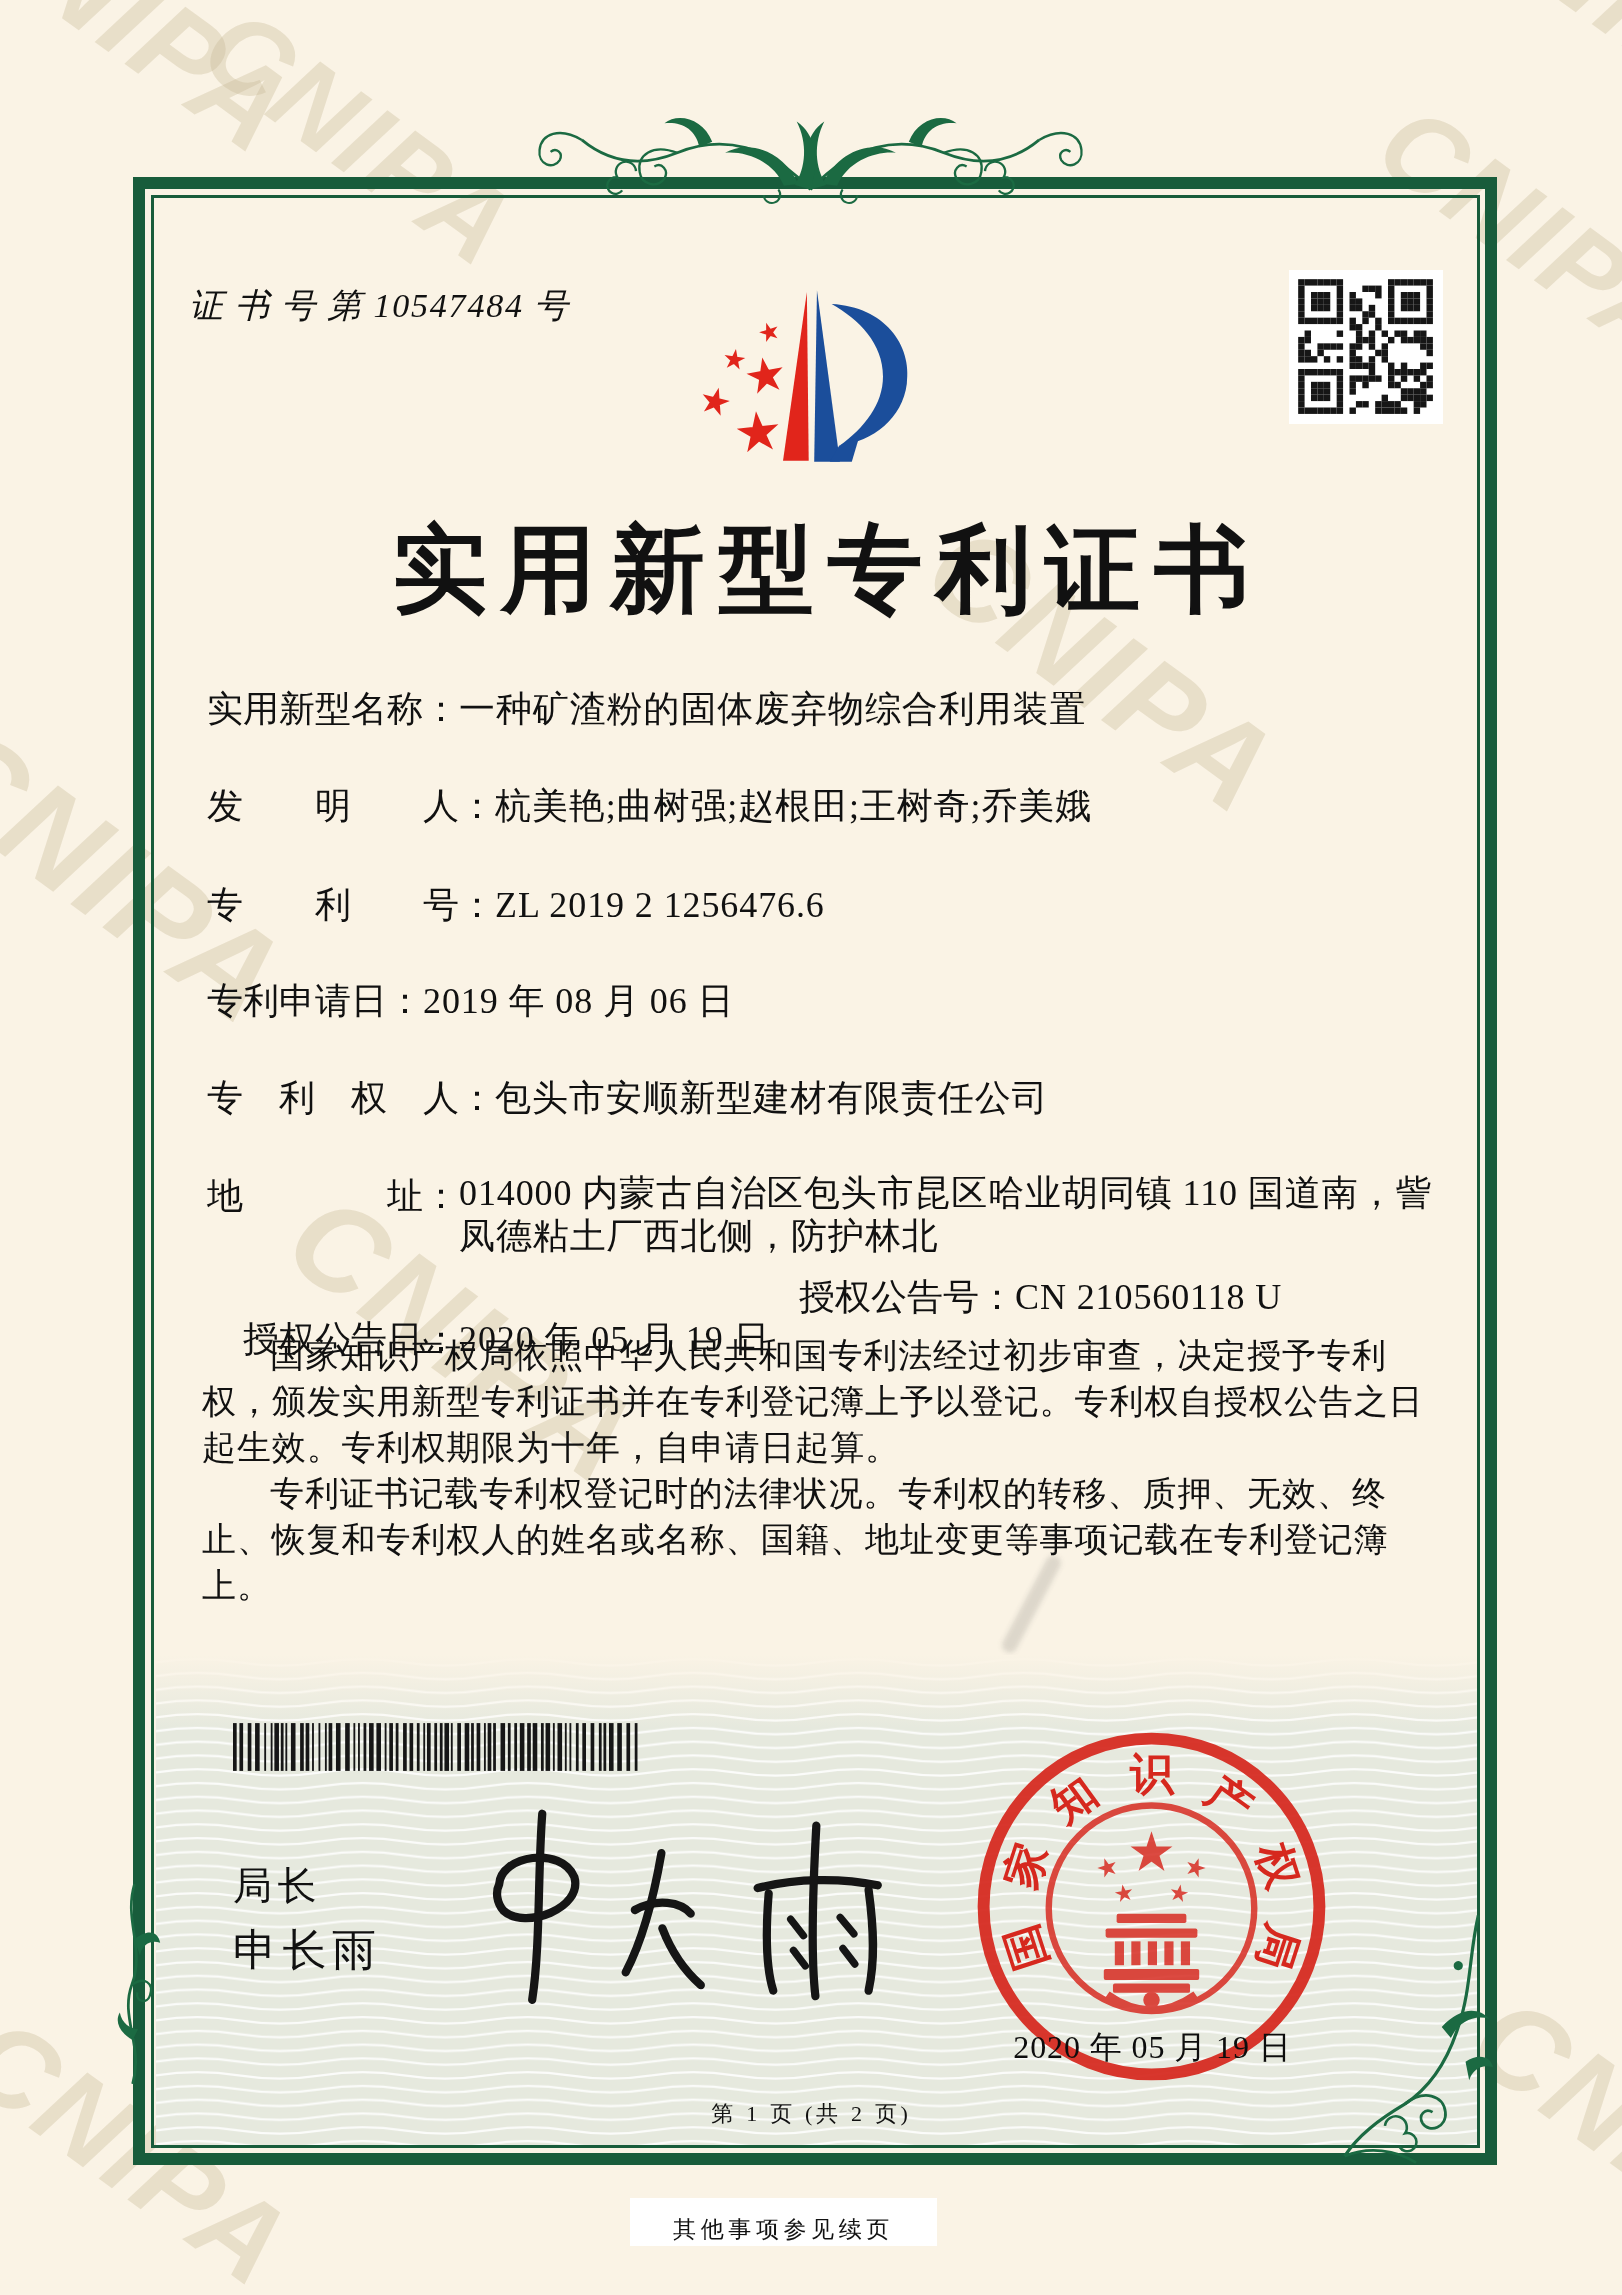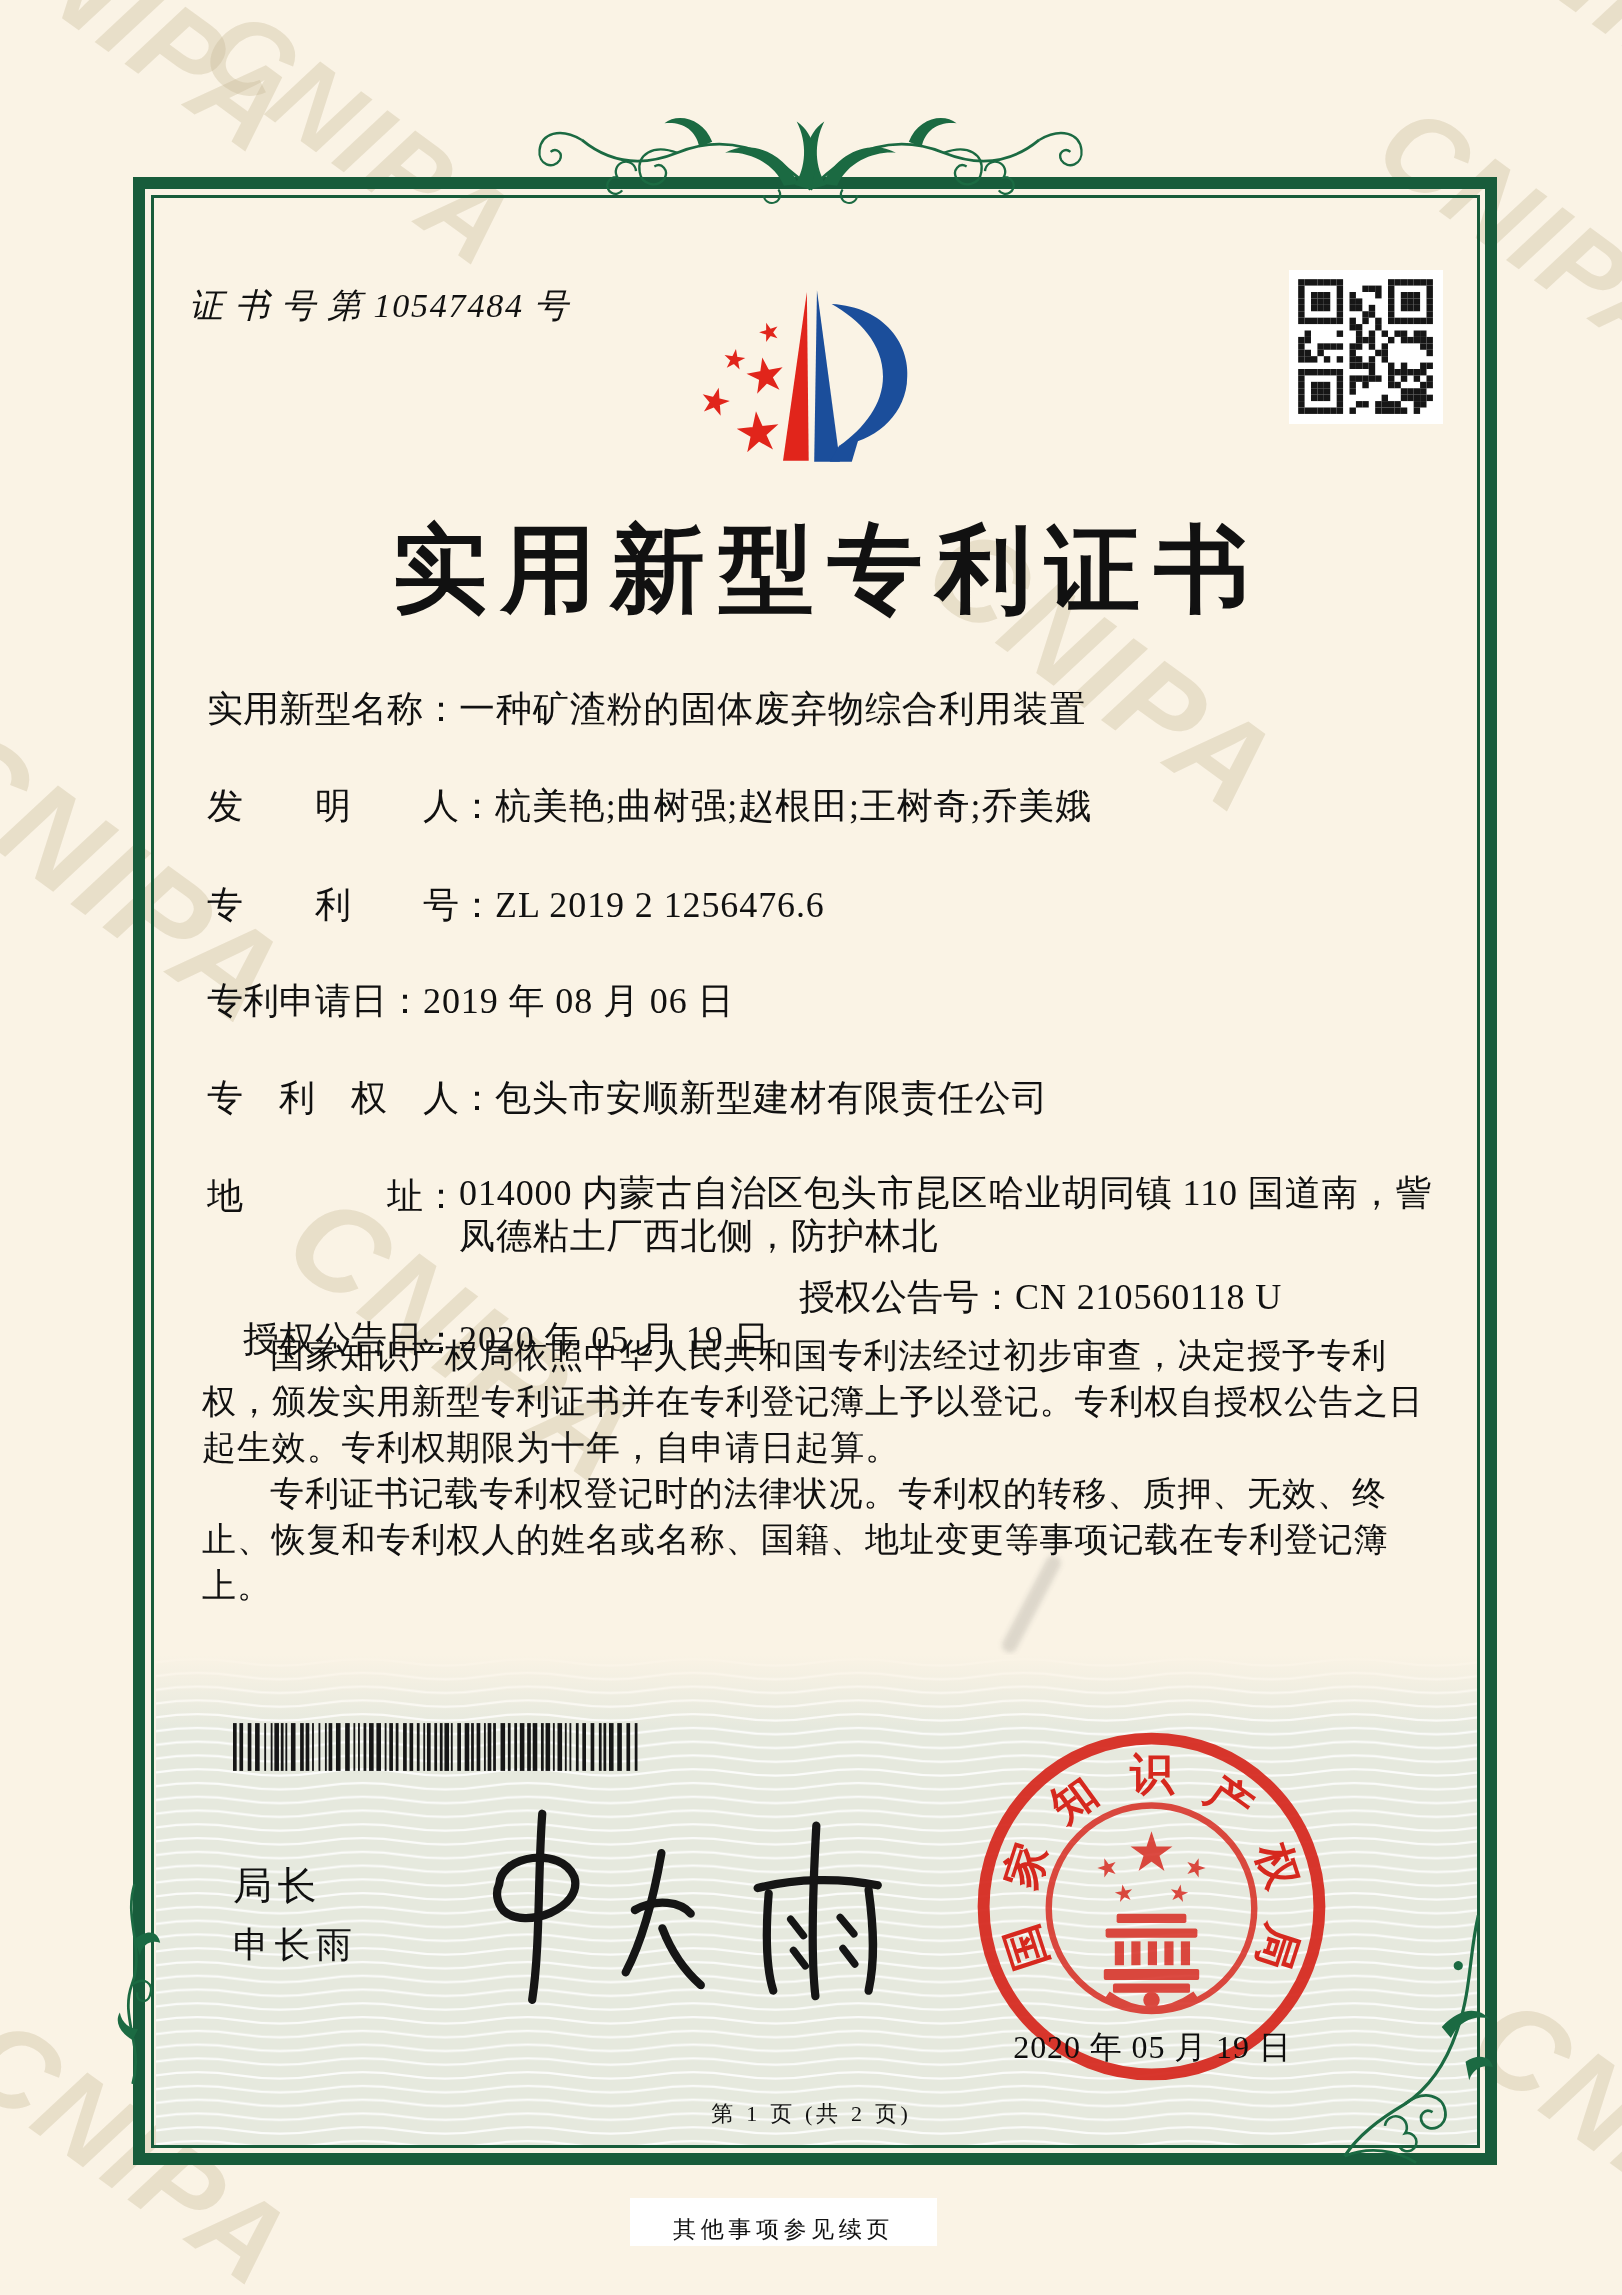--- a/index.html
+++ b/index.html
@@ -39,21 +39,21 @@
   .grant-num{position:absolute;left:592px;top:0;white-space:pre;}
   
   .paras{position:absolute;left:202px;top:1333px;width:1242px;font-size:34px;line-height:46px;
       letter-spacing:0.9px;z-index:6;}
   .paras p{margin:0;text-indent:2em;}
   
   .barcode{position:absolute;left:233px;top:1723px;z-index:6;}
   .director-title{position:absolute;left:233px;top:1859px;font-family:var(--sans);
       font-size:39px;letter-spacing:5.5px;z-index:6;}
   .director-name{position:absolute;left:233px;top:1921px;font-family:var(--sans);
-      font-size:36px;letter-spacing:5.5px;z-index:6;}
+      font-size:44px;letter-spacing:5.5px;z-index:6;}
   .signature{position:absolute;left:473px;top:1800px;z-index:6;}
   .seal{position:absolute;left:968px;top:1723px;width:367px;height:367px;z-index:7;opacity:.93;}
   .seal-chars{position:absolute;left:968px;top:1723px;width:367px;height:367px;z-index:7;}
   .seal-ch{position:absolute;font-family:var(--serif);font-weight:bold;font-size:44px;
       color:var(--seal-red);line-height:1;}
   .seal-date{position:absolute;left:992px;top:2026px;width:321px;text-align:center;
       font-size:32px;letter-spacing:0.9px;z-index:8;color:#0d0d0d;}
   .page-num{position:absolute;left:0;right:0;top:2099px;text-align:center;font-size:22px;
       letter-spacing:3.7px;z-index:6;}
   .cont-note{position:absolute;left:630px;top:2198px;width:307px;height:48px;background:#fff;

